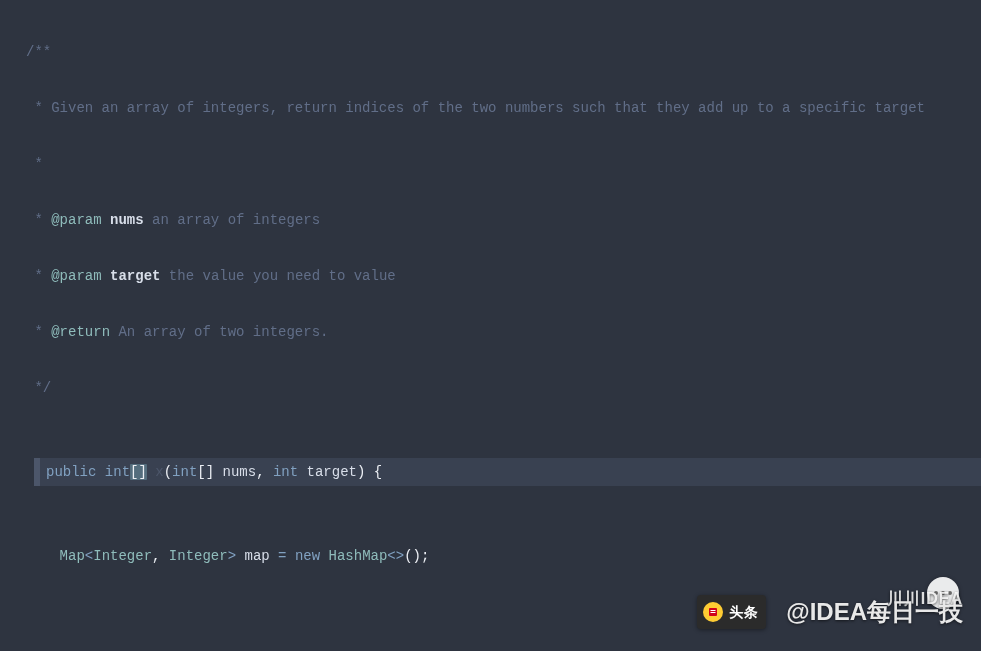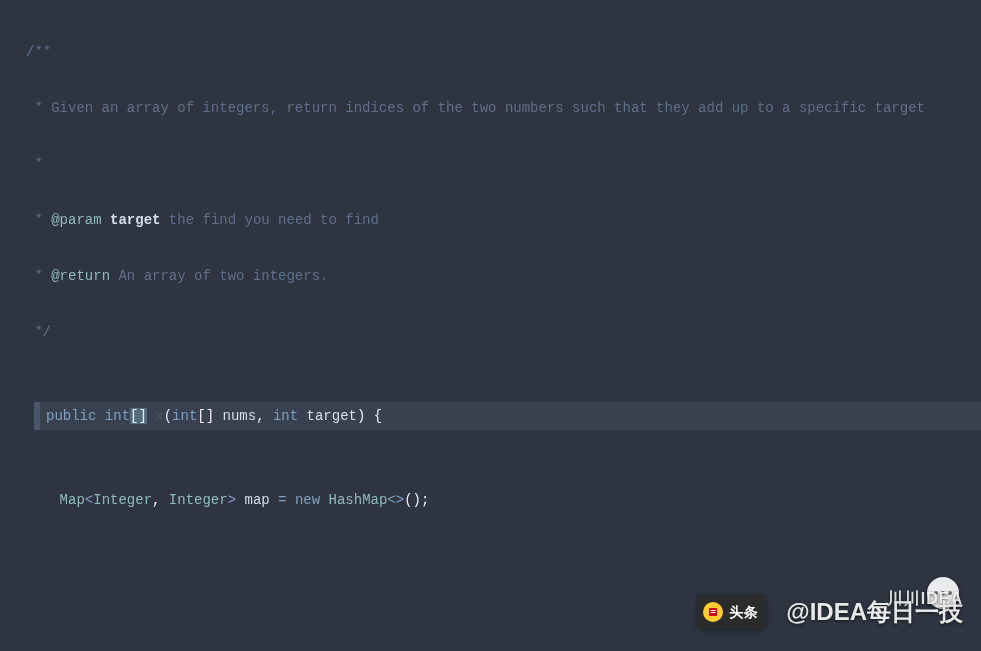--- a/index.html
+++ b/index.html
@@ -98,21 +98,22 @@
     letter-spacing: 1px;
   }
 </style>
 </head>
 <body>
 
 <div class="editor">
 <div class="line"><span class="c-comment">/**</span></div>
 <div class="line"><span class="c-comment"> * Given an array of integers, return indices of the two numbers such that they add up to a specific target</span></div>
 <div class="line"><span class="c-comment"> *</span></div>
-<div class="line"><span class="c-comment"> * </span><span class="c-doc-tag">@param</span><span class="c-comment"> </span><span class="c-doc-em">target</span><span class="c-comment"> the find you need to find</span></div>
+<div class="line"><span class="c-comment"> * </span><span class="c-doc-tag">@param</span><span class="c-comment"> </span><span class="c-doc-em">nums</span><span class="c-comment"> an array of integers</span></div>
+<div class="line"><span class="c-comment"> * </span><span class="c-doc-tag">@param</span><span class="c-comment"> </span><span class="c-doc-em">target</span><span class="c-comment"> the value you need to value</span></div>
 <div class="line"><span class="c-comment"> * </span><span class="c-doc-tag">@return</span><span class="c-comment"> An array of two integers.</span></div>
 <div class="line"><span class="c-comment"> */</span></div>
 
 <div class="line hl"><span class="c-keyword">public</span><span> </span><span class="c-keyword">int</span><span class="sel c-punc">[]</span><span> </span><span class="c-cursor">x</span><span class="c-punc">(</span><span class="c-keyword">int</span><span class="c-punc">[]</span><span class="c-ident"> nums</span><span class="c-punc">, </span><span class="c-keyword">int</span><span class="c-ident"> target</span><span class="c-punc">) {</span></div>
 
 <div class="line"><span>    </span><span class="c-class">Map</span><span class="c-op">&lt;</span><span class="c-class">Integer</span><span class="c-punc">, </span><span class="c-class">Integer</span><span class="c-op">&gt;</span><span> </span><span class="c-ident">map</span><span class="c-op"> = </span><span class="c-keyword">new</span><span> </span><span class="c-class">HashMap</span><span class="c-op">&lt;&gt;</span><span class="c-punc">();</span></div>
 
 <div class="line"> </div>
 
 

